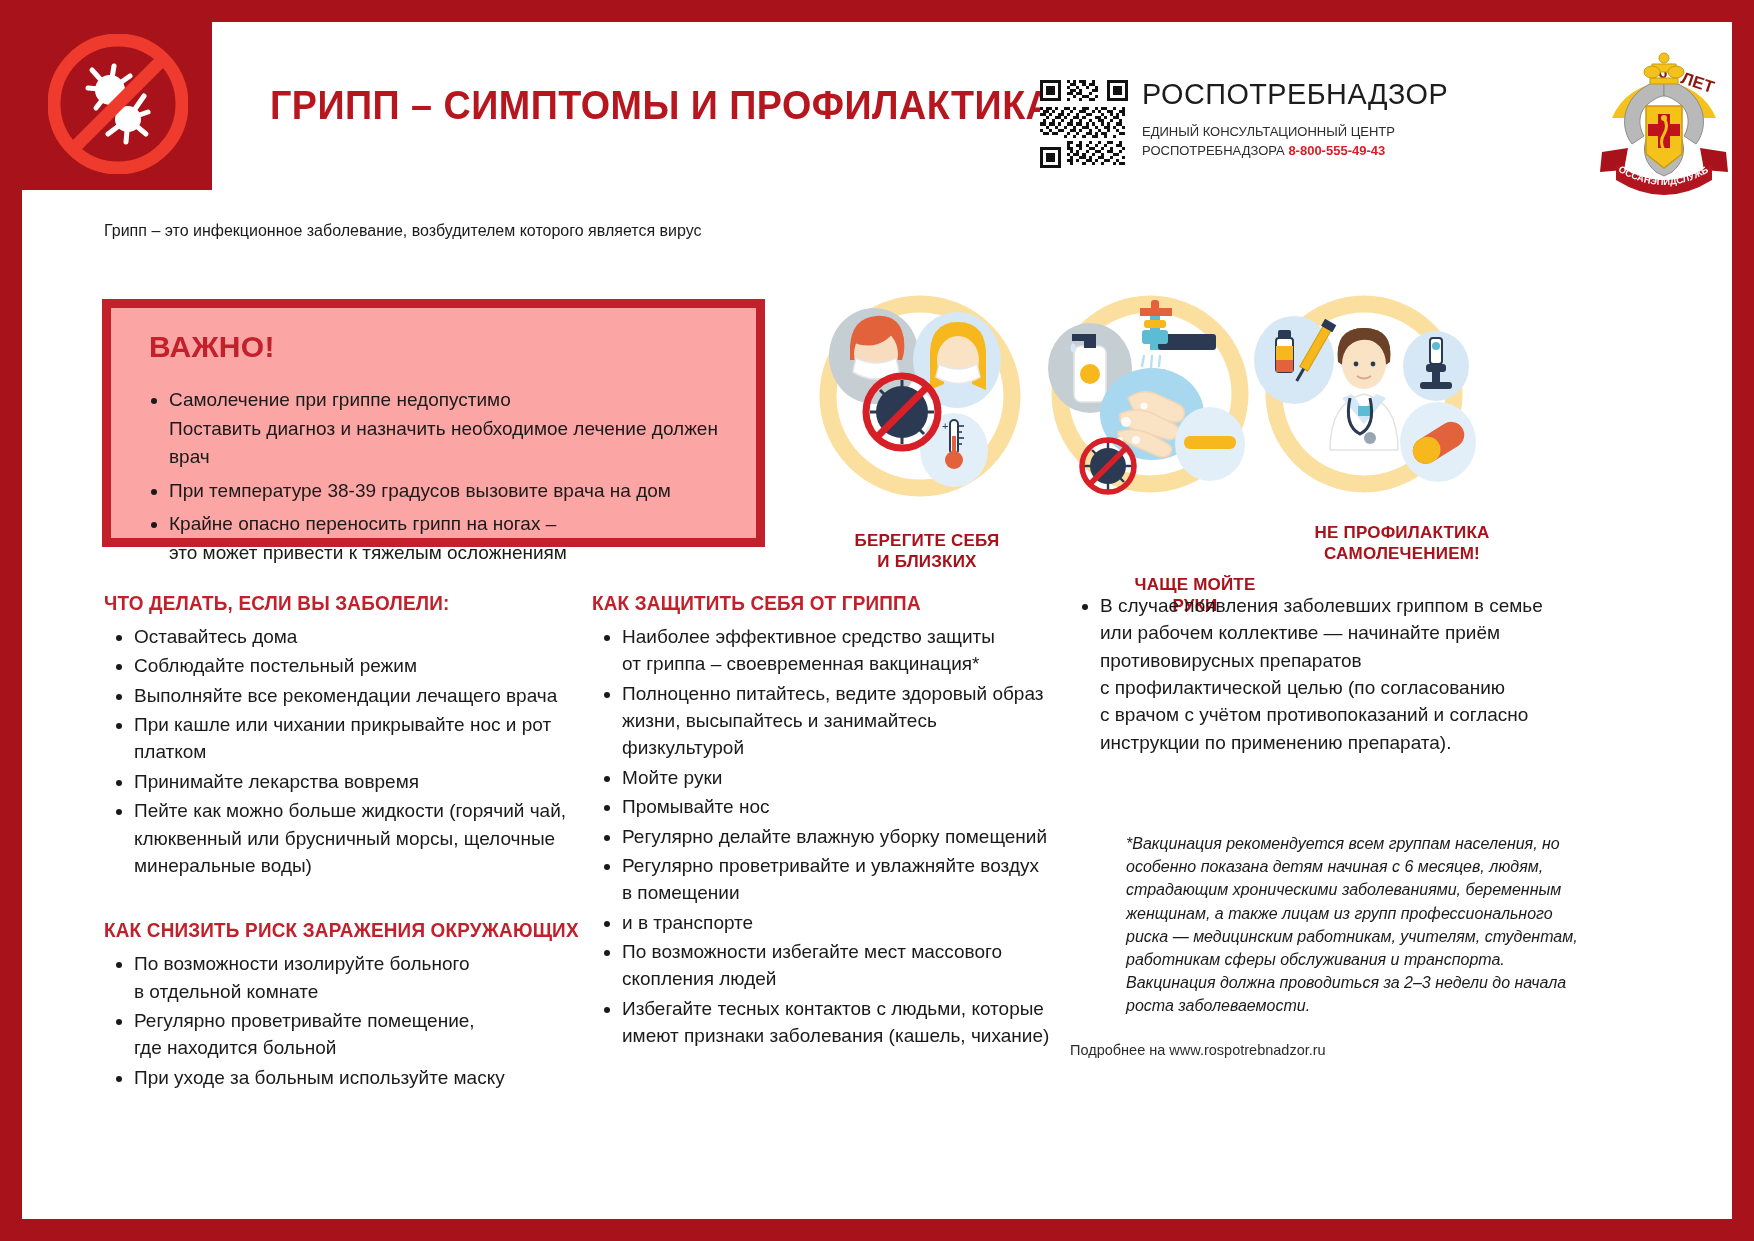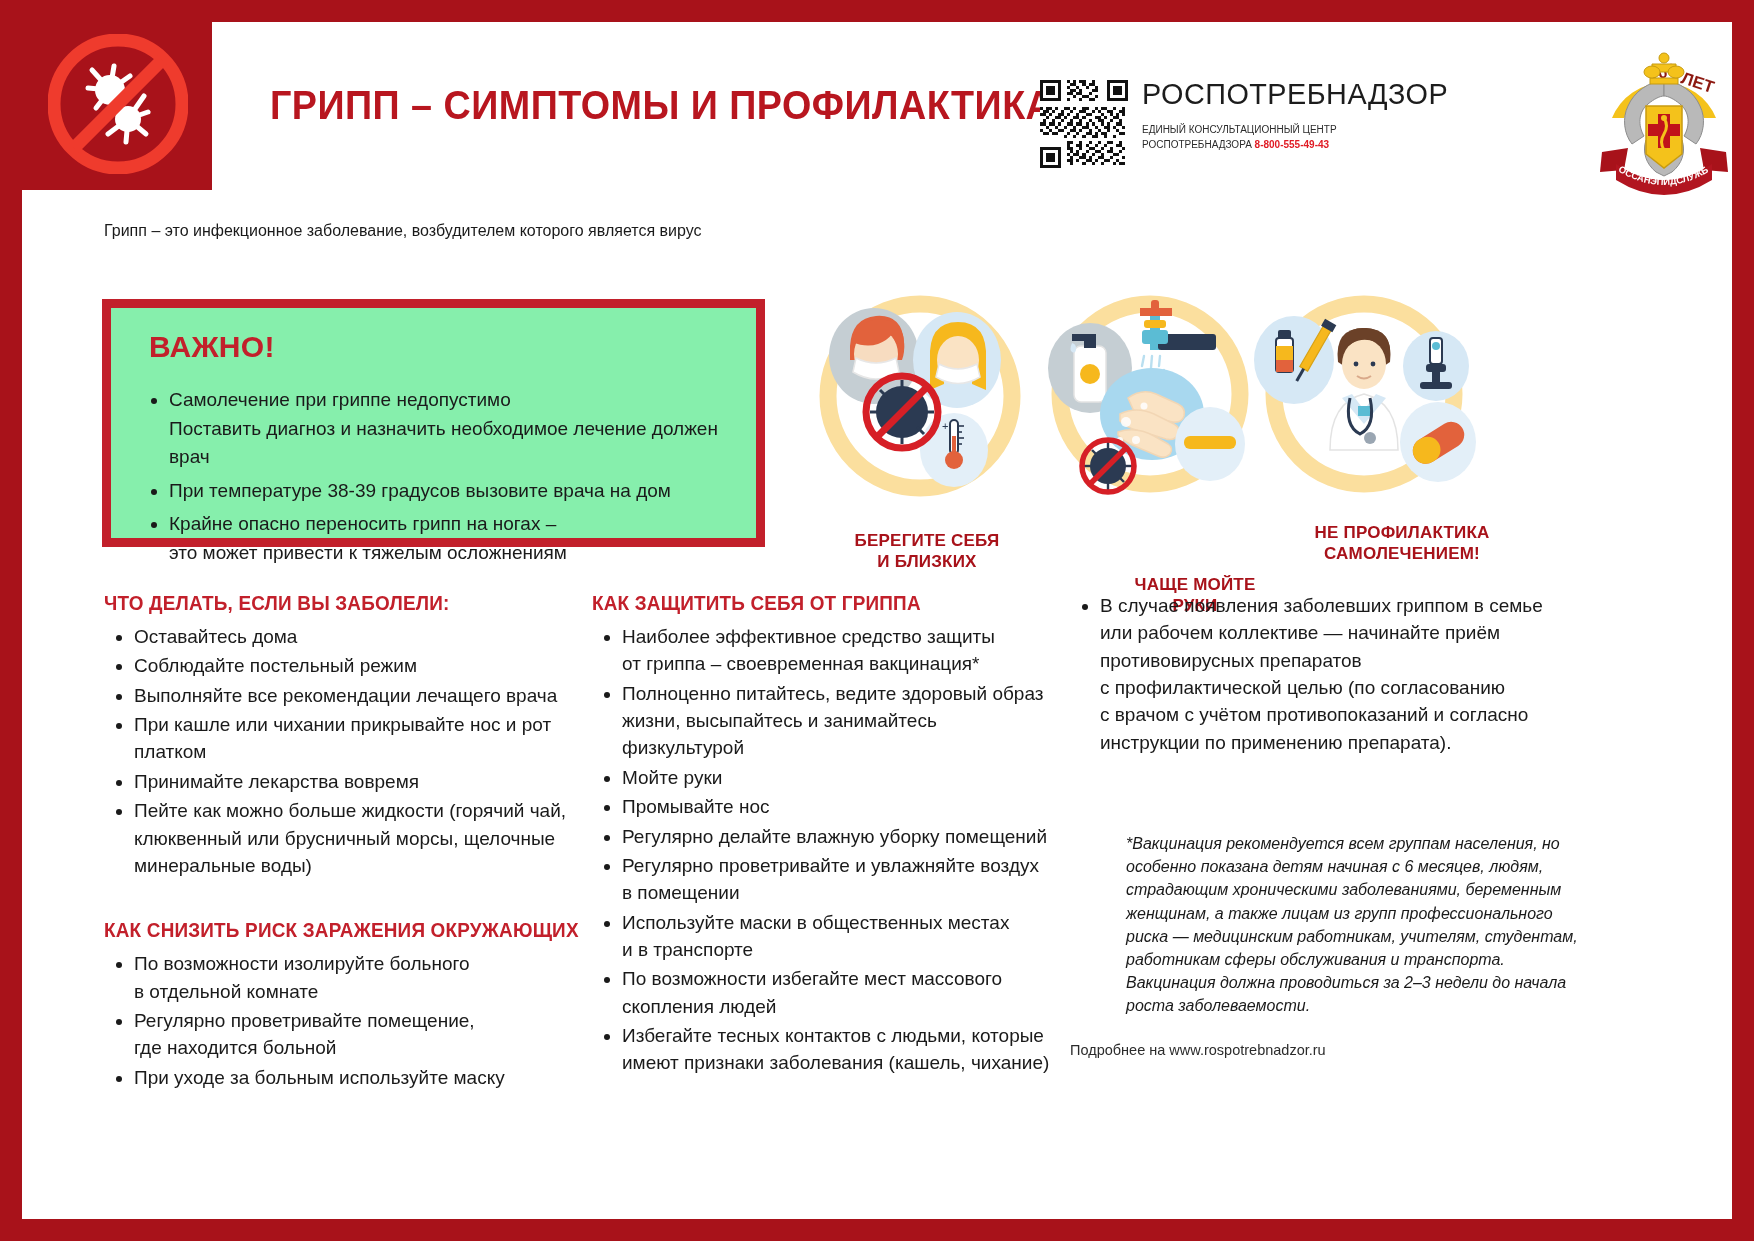--- a/index.html
+++ b/index.html
@@ -49,40 +49,40 @@
 
   .rpn-block{
     position:absolute;left:1120px;top:55px;
   }
   .rpn-name{
     font-size:30px;letter-spacing:0.5px;color:#1c1c1c;
     transform:scaleX(0.96);transform-origin:left center;
     white-space:nowrap;
   }
   .rpn-sub{
-    margin-top:12px;font-size:10px;color:#2b2b2b;line-height:1.45;
+    margin-top:12px;font-size:13px;color:#2b2b2b;line-height:1.45;
     white-space:nowrap;
   }
   .rpn-phone{color:#e01b24;font-weight:bold;}
 
   .emblem{position:absolute;left:1572px;top:22px;width:140px;height:152px;}
   .emblem svg{display:block;}
 
   
   .intro{
     position:absolute;left:82px;top:196px;width:1580px;
     font-size:16px;color:#1a1a1a;line-height:1.62;
   }
   .intro .lbl{font-weight:bold;}
 
   
   .important{
     position:absolute;left:80px;top:277px;width:663px;height:248px;
     border:9px solid #c2202b;
-    background:#86efac;box-sizing:border-box;
+    background:#fca5a5;box-sizing:border-box;
   }
   .imp-title{
     position:absolute;left:38px;top:22px;
     color:#c2202b;font-size:30px;font-weight:bold;letter-spacing:0.3px;
   }
   .imp-list{
     position:absolute;left:30px;top:78px;right:10px;
     margin:0;padding:0 0 0 28px;
     font-size:19px;color:#1a1a1a;line-height:1.5;
   }
@@ -643,21 +643,20 @@
             <span>Промывайте нос</span>
           </li>
       <li>
             <span>Регулярно делайте влажную уборку помещений</span>
           </li>
       <li>
         <span>Регулярно проветривайте и увлажняйте воздух</span>
         <span>в помещении</span>
       </li>
       <li>
-        <span>Используйте маски в общественных местах</span>
         <span>и в транспорте</span>
       </li>
       <li>
         <span>По возможности избегайте мест массового</span>
         <span>скопления людей</span>
       </li>
       <li>
         <span>Избегайте тесных контактов с людьми, которые</span>
         <span>имеют признаки заболевания (кашель, чихание)</span>
       </li>

